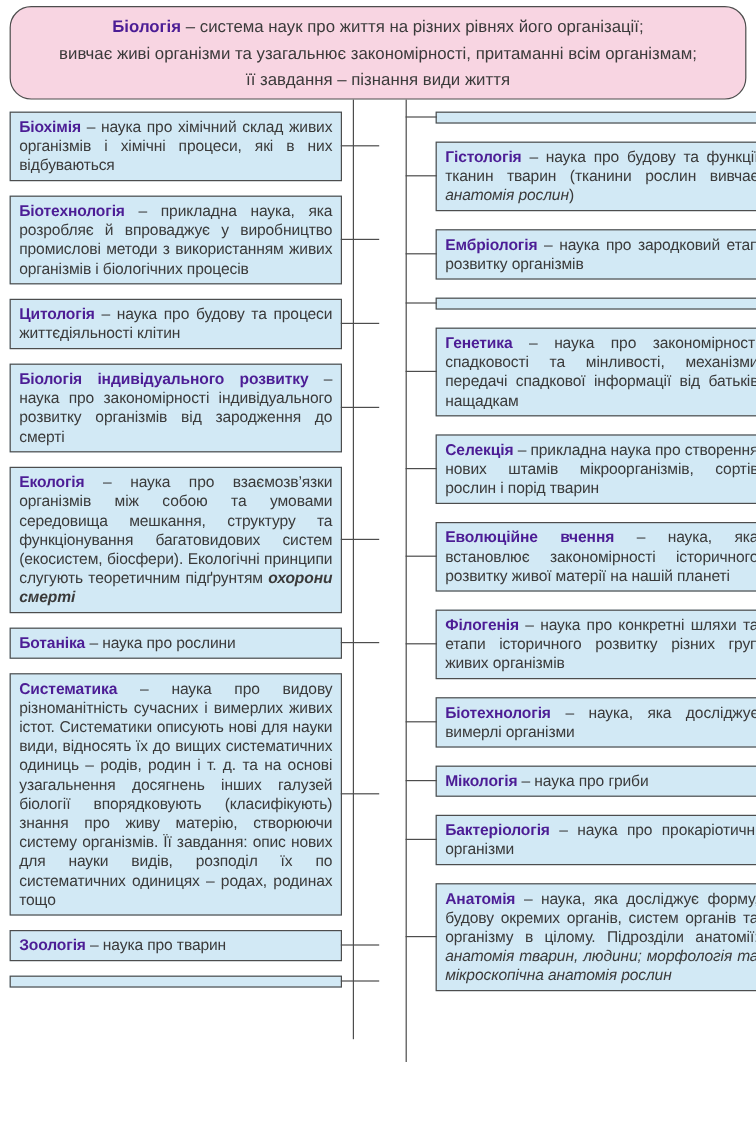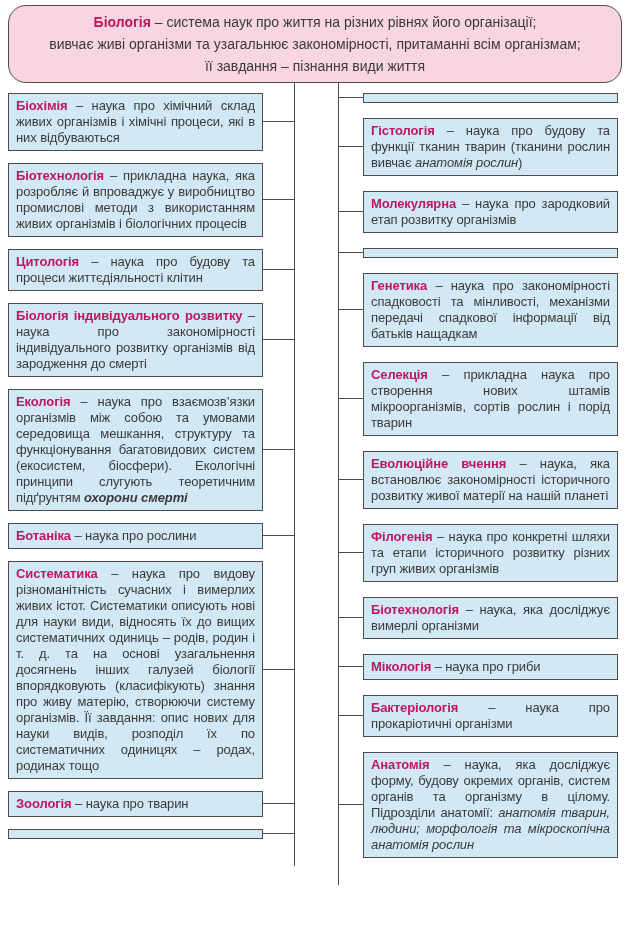--- a/index.html
+++ b/index.html
@@ -15,33 +15,33 @@
   }
   .hline{white-space:normal;}
 
   
   .trunk{position:absolute;width:0;border-left:1.5px solid var(--line);}
   .stub{position:absolute;top:calc(50% - 1px);height:0;border-top:1.5px solid var(--line);}
   .col-left .stub{right:-32px;width:32px;}
   .col-right .stub{left:-26px;width:26px;}
 
   
-  .col{position:absolute;top:93px;width:255px;display:flex;flex-direction:column;}
+  .col{position:absolute;top:93px;width:277px;display:flex;flex-direction:column;}
   .col-left{left:8px;gap:12px;}
   .col-right{left:363px;gap:15px;}
   .box{
     position:relative;box-sizing:border-box;width:100%;
     background:var(--blue);border:1.5px solid var(--line);
     padding:4px 7px;
   }
   .box p{
     margin:0;color:var(--text);font-size:13px;line-height:16px;
     text-align:justify;letter-spacing:-0.1px;
   }
-  .b{font-weight:bold;color:#be185d;}
+  .b{font-weight:bold;color:#4c1d95;}
   .i{font-style:italic;}
   .bi{font-style:italic;font-weight:bold;}
 </style>
 </head>
 <body>
 
 <div id="canvas">
   <div id="header" class="header-box">
       <div class="hline"><span class="b">Біологія</span><span> – система наук про життя на різних рівнях його організації;</span></div>
       <div class="hline"><span>вивчає живі організми та узагальнює закономірності, притаманні всім організмам;</span></div>
@@ -91,21 +91,21 @@
   <div id="col-right" class="col col-right">
       <div class="box">
         <span class="stub"></span>
       </div>
       <div class="box">
         <span class="stub"></span>
         <p><span class="b">Гістологія</span><span> – наука про будову та функції тканин тварин (тканини рослин вивчає </span><span class="i">анатомія рослин</span><span>)</span></p>
       </div>
       <div class="box">
         <span class="stub"></span>
-        <p><span class="b">Молекулярна</span><span> – наука про зародковий етап розвитку організмів</span></p>
+        <p><span class="b">Ембріологія</span><span> – наука про зародковий етап розвитку організмів</span></p>
       </div>
       <div class="box">
         <span class="stub"></span>
       </div>
       <div class="box">
         <span class="stub"></span>
         <p><span class="b">Генетика</span><span> – наука про закономірності спадковості та мінливості, механізми передачі спадкової інформації від батьків нащадкам</span></p>
       </div>
       <div class="box">
         <span class="stub"></span>

